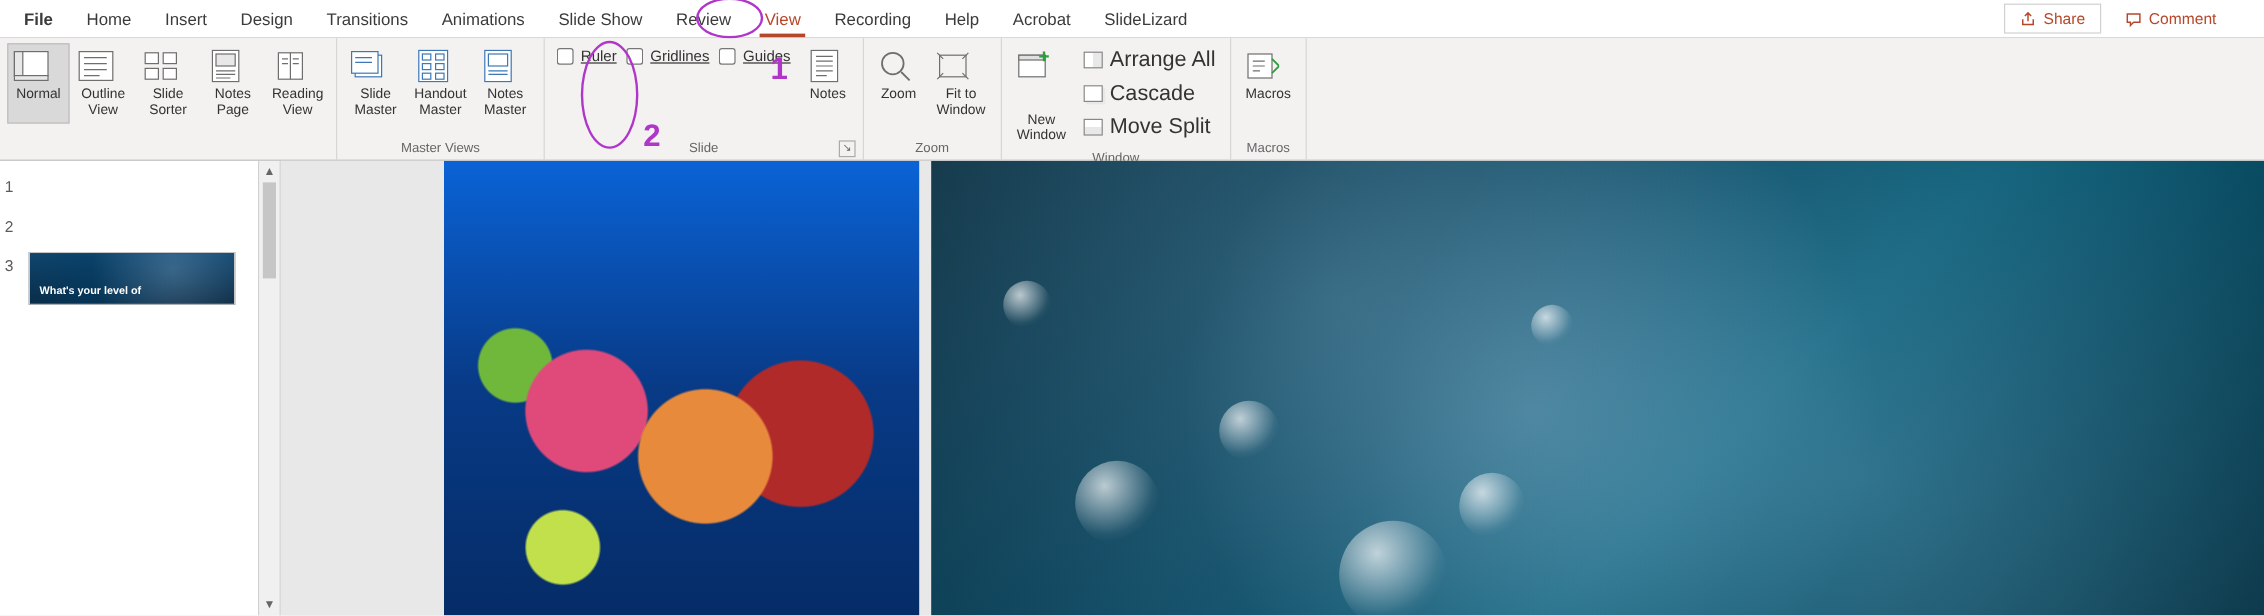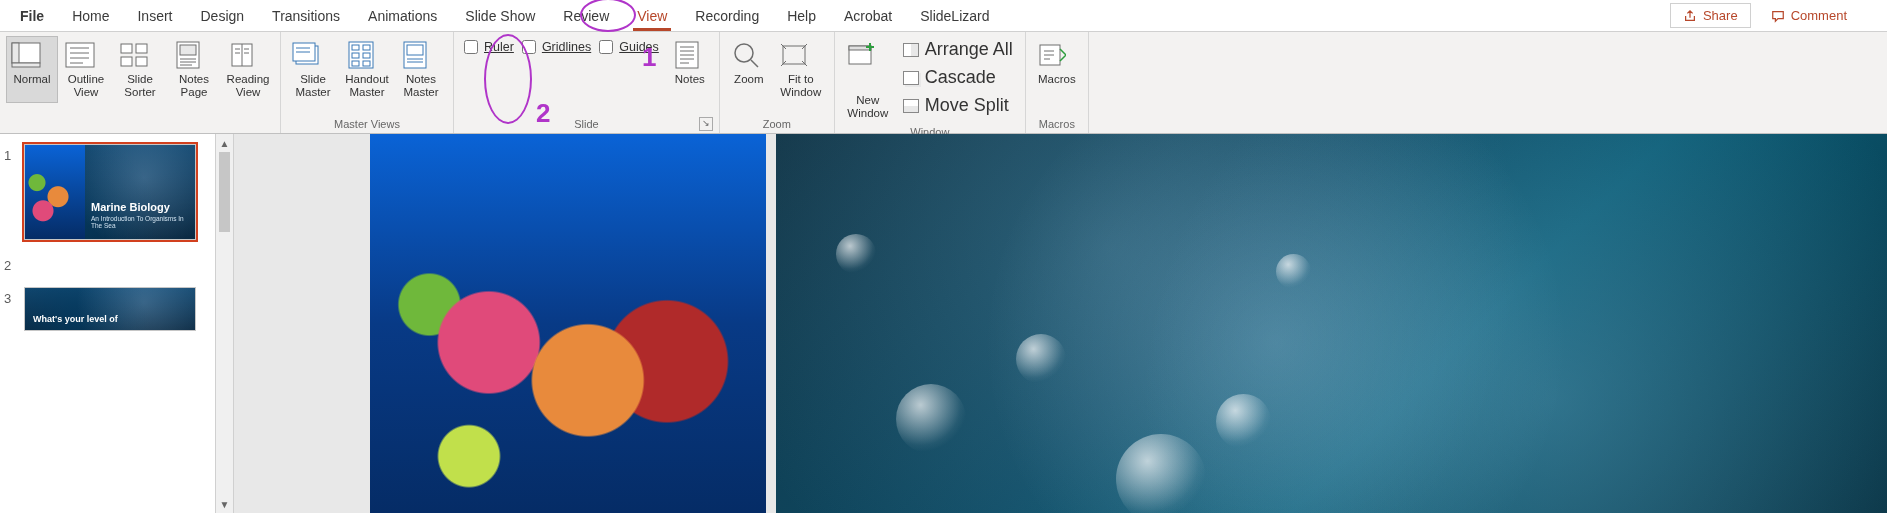--- a/index.html
+++ b/index.html
@@ -427,26 +427,20 @@
   <div class="anno-circle" style="left:484px; top:2px; width:48px; height:90px;"></div>
   <div class="anno-num" style="left:642px; top:10px;">1</div>
   <div class="anno-num" style="left:536px; top:66px;">2</div>
 </div>
 
 <div class="workspace">
 
   <div class="thumbs">
     <div class="thumb-row">
       <div class="thumb-num">1</div>
-      <div class="thumb selected">
-        <div class="bg"></div>
-        <div class="thumb1-left"></div>
-        <div class="title" style="left:66px; top:56px; font-size:11px;">Marine Biology</div>
-        <div class="subtitle" style="left:66px; top:70px;">An Introduction To Organisms In The Sea</div>
-      </div>
     </div>
     <div class="thumb-row">
       <div class="thumb-num">2</div>
     </div>
     <div class="thumb-row" style="margin-bottom:0;">
       <div class="thumb-num">3</div>
       <div class="thumb" style="height:44px;">
         <div class="bg"></div>
         <div style="position:absolute; left:8px; bottom:6px; color:#fff; font-size:9px; font-weight:600;">What's your level of</div>
       </div>

